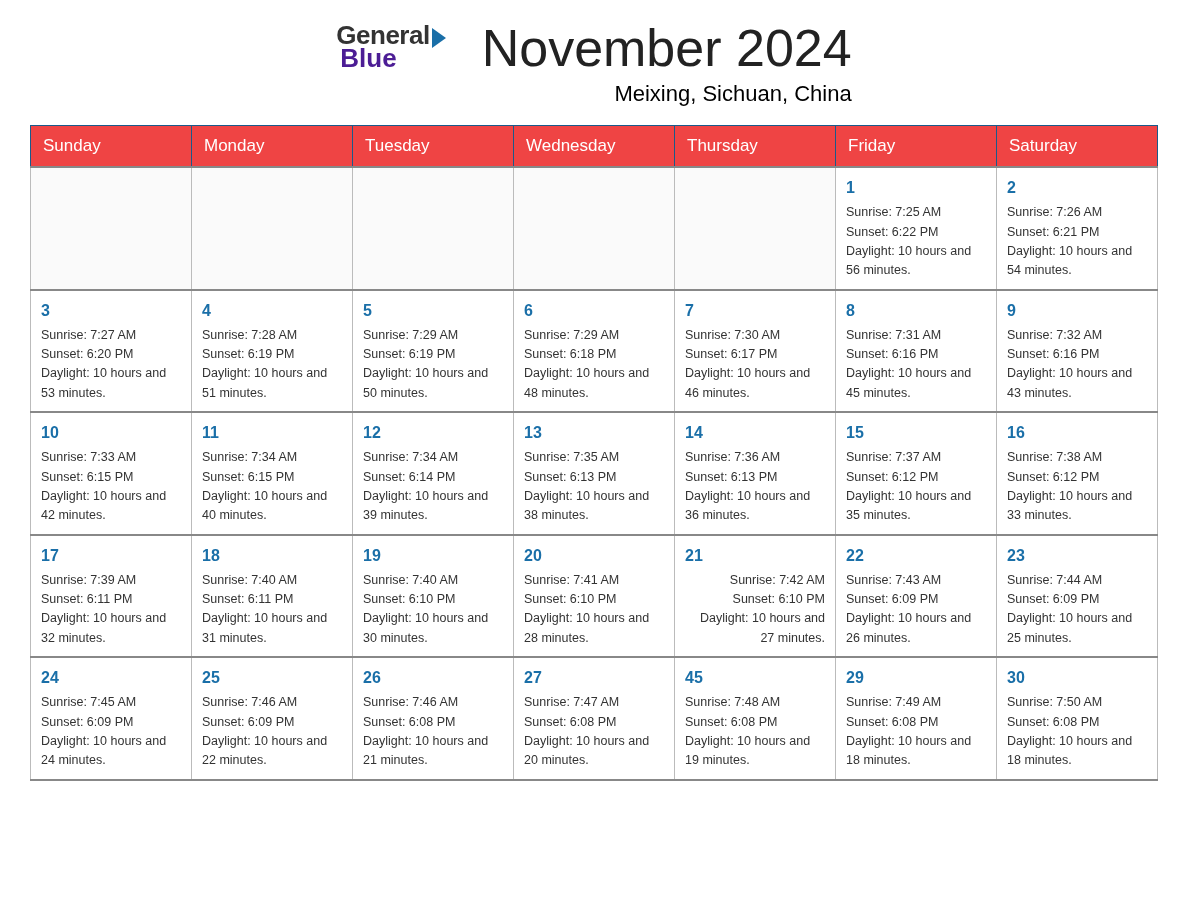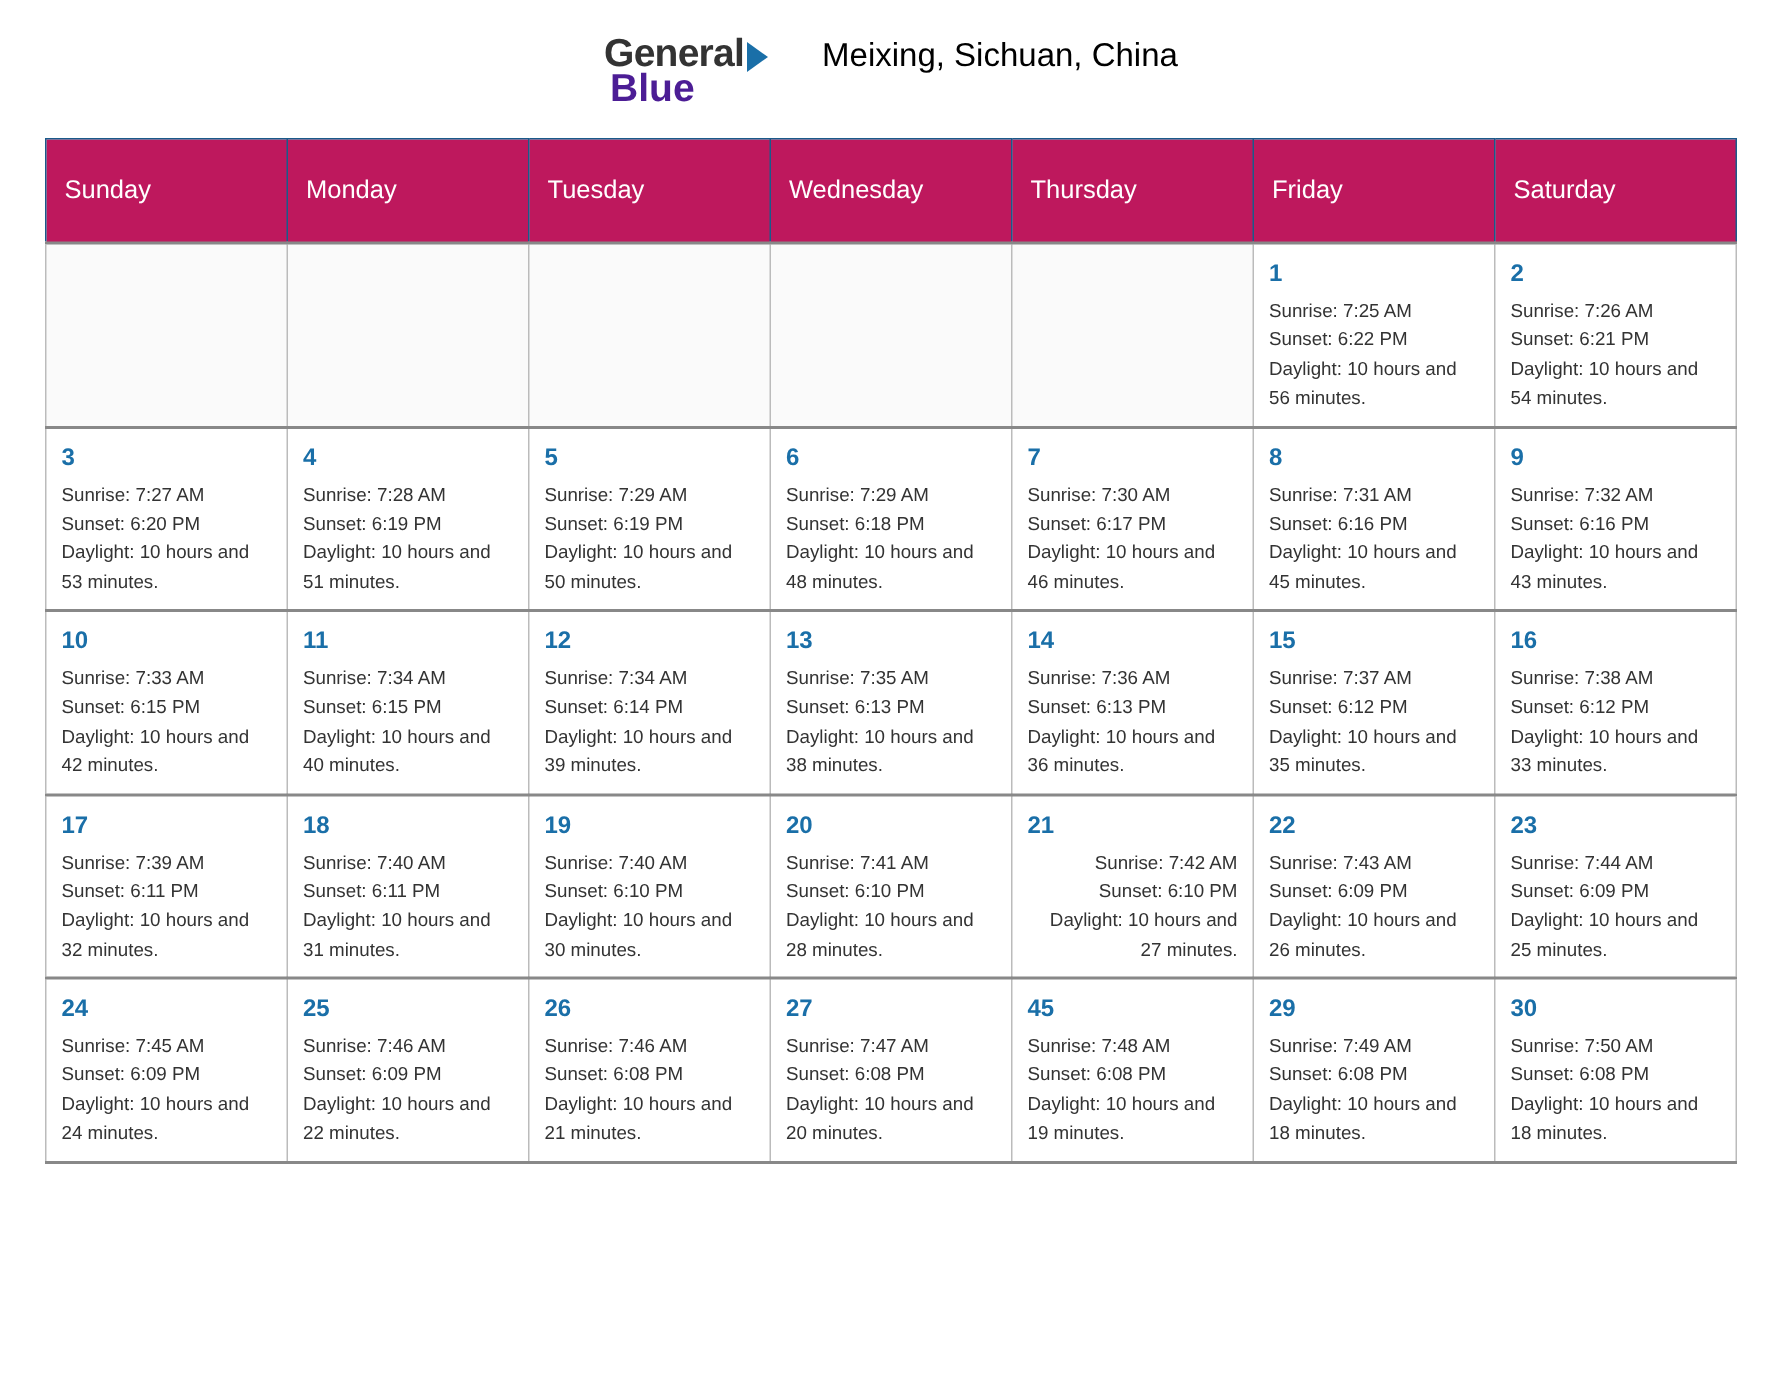--- a/index.html
+++ b/index.html
@@ -62,25 +62,25 @@
       font-size: 22px;
       color: #000000;
       margin-top: 4px;
     }
     .calendar {
       width: 100%;
       border-collapse: collapse;
       border: 1px solid #999;
     }
     .calendar th {
-      background-color: #be185d;
+      background-color: #ef4444;
       color: #fff;
       font-size: 17px;
       font-weight: normal;
-      padding: 24px 12px;
+      padding: 10px 12px;
       text-align: left;
       border: 1px solid #1a5a8a;
     }
     .calendar td {
       vertical-align: top;
       padding: 8px 10px;
       border: 1px solid #bbb;
       width: calc(100% / 7);
       min-height: 110px;
       font-size: 13px;
@@ -110,20 +110,21 @@
 
 <div class="header">
   <div class="logo">
     <div class="logo-top">
       <span class="logo-general">General</span>
       <div class="logo-arrow"></div>
     </div>
     <span class="logo-blue">Blue</span>
   </div>
   <div class="title-area">
+    <div class="month-title">November 2024</div>
     <div class="location-title">Meixing, Sichuan, China</div>
   </div>
 </div>
 
 <table class="calendar">
   <thead>
     <tr>
     <th>Sunday</th>
         <th>Monday</th>
         <th>Tuesday</th>

